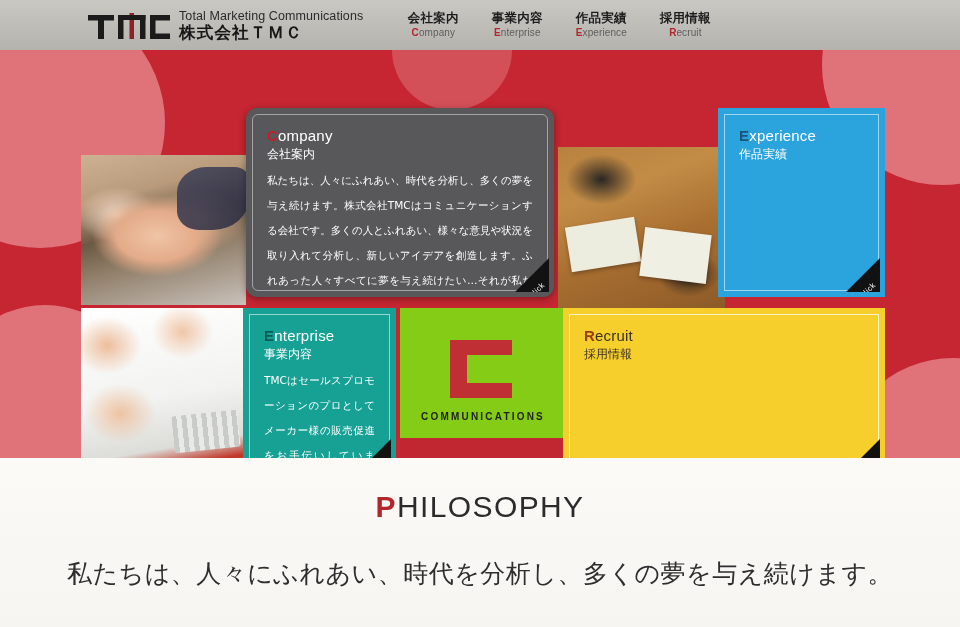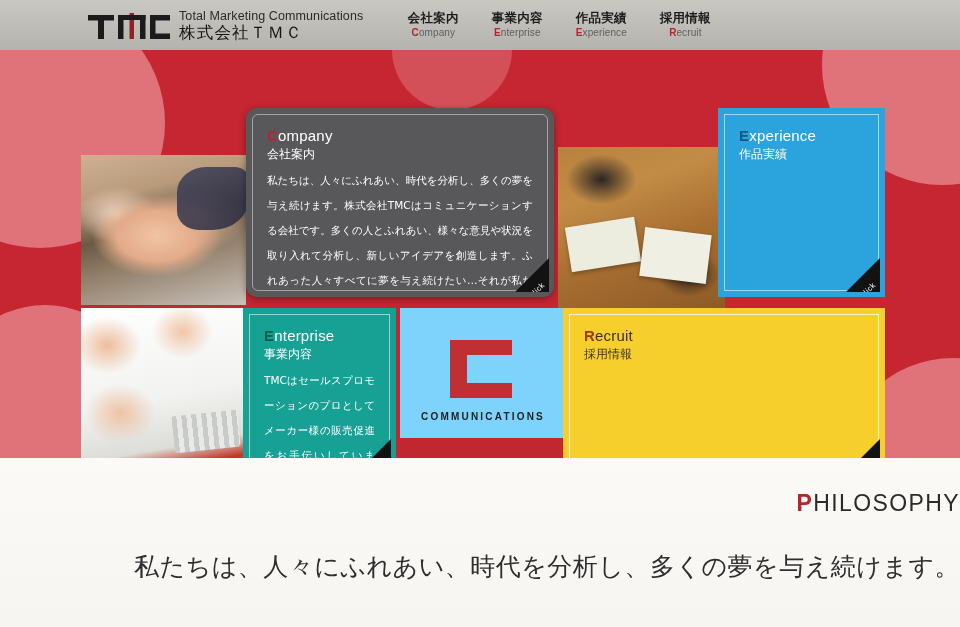--- a/index.html
+++ b/index.html
@@ -20,21 +20,21 @@
   .logo-wrap{display:flex;align-items:flex-end;margin-left:88px;}
   .logo-mark{
     display:flex;align-items:flex-end;height:34px;margin-right:9px;margin-bottom:2px;
   }
   .logo-mark svg{display:block;}
   .logo-text{display:flex;flex-direction:column;justify-content:flex-end;padding-bottom:1px;}
   .logo-en{
     font-size:12.5px;color:#2b2b2b;letter-spacing:.1px;line-height:14px;font-weight:400;
   }
   .logo-jp{
-    font-size:16.5px;color:#171717;font-weight:400;line-height:19px;
+    font-size:16.5px;color:#171717;font-weight:700;line-height:19px;
     letter-spacing:1.2px;font-family:"DejaVu Sans",sans-serif;
   }
   .nav{display:flex;align-items:center;margin-left:28px;height:50px;}
   .nav-item{
     display:flex;flex-direction:column;align-items:center;justify-content:center;
     padding:0 13px;cursor:pointer;min-width:58px;
   }
   .nav-jp{
     font-size:12.5px;font-weight:700;color:#1d1d1d;line-height:16px;
     font-family:"DejaVu Sans",sans-serif;letter-spacing:.3px;
@@ -125,21 +125,21 @@
   .c-company .card-inner{border-radius:6px;}
   .c-experience{
     left:637px;top:0;width:167px;height:189px;
     background:#2ba3dd;
   }
   .c-enterprise{
     left:162px;top:200px;width:153px;height:170px;
     background:#17a195;
   }
   .c-white{
-    left:319px;top:200px;width:166px;height:170px;background:#7dd3fc;text-align:right;
+    left:319px;top:200px;width:166px;height:170px;background:#84cc16;text-align:right;
   }
   .c-recruit{
     left:482px;top:200px;width:322px;height:170px;background:#f6cf2d;
   }
   .c-experience .card-inner,
   .c-enterprise .card-inner,
   .c-recruit .card-inner{border:1px solid rgba(255,255,255,.55);}
   .c-recruit .card-inner{border-color:rgba(255,255,255,.75);}
 
   .card-title{
@@ -188,26 +188,26 @@
   }
   .wc-redbar{position:absolute;left:0;bottom:0;width:100%;height:40px;background:#c12730;}
 
   
   .philo{
     position:absolute;left:0;top:458px;width:960px;height:169px;
     background:linear-gradient(to bottom,#fbfaf7 0%,#f6f5f2 100%);
     text-align:center;
   }
   .philo-title{
-    margin:32px 0 8px 0;font-size:23px;letter-spacing:1.4px;color:#2b2b2b;font-weight:400;text-align:right;
+    margin:32px 0 8px 0;font-size:30px;letter-spacing:1.4px;color:#2b2b2b;font-weight:400;
   }
   .philo-title .cap{color:#b3262c;font-weight:700;}
   .philo-text{
     margin:33px 0 0 0;font-size:25px;color:#2e2e2e;letter-spacing:.5px;
-    font-family:"DejaVu Sans",sans-serif;font-weight:400;text-align:right;
+    font-family:"DejaVu Sans",sans-serif;font-weight:400;
   }
 </style>
 </head>
 <body>
 
 <div class="page">
 
   <div class="header">
 
     <div class="logo-wrap">

